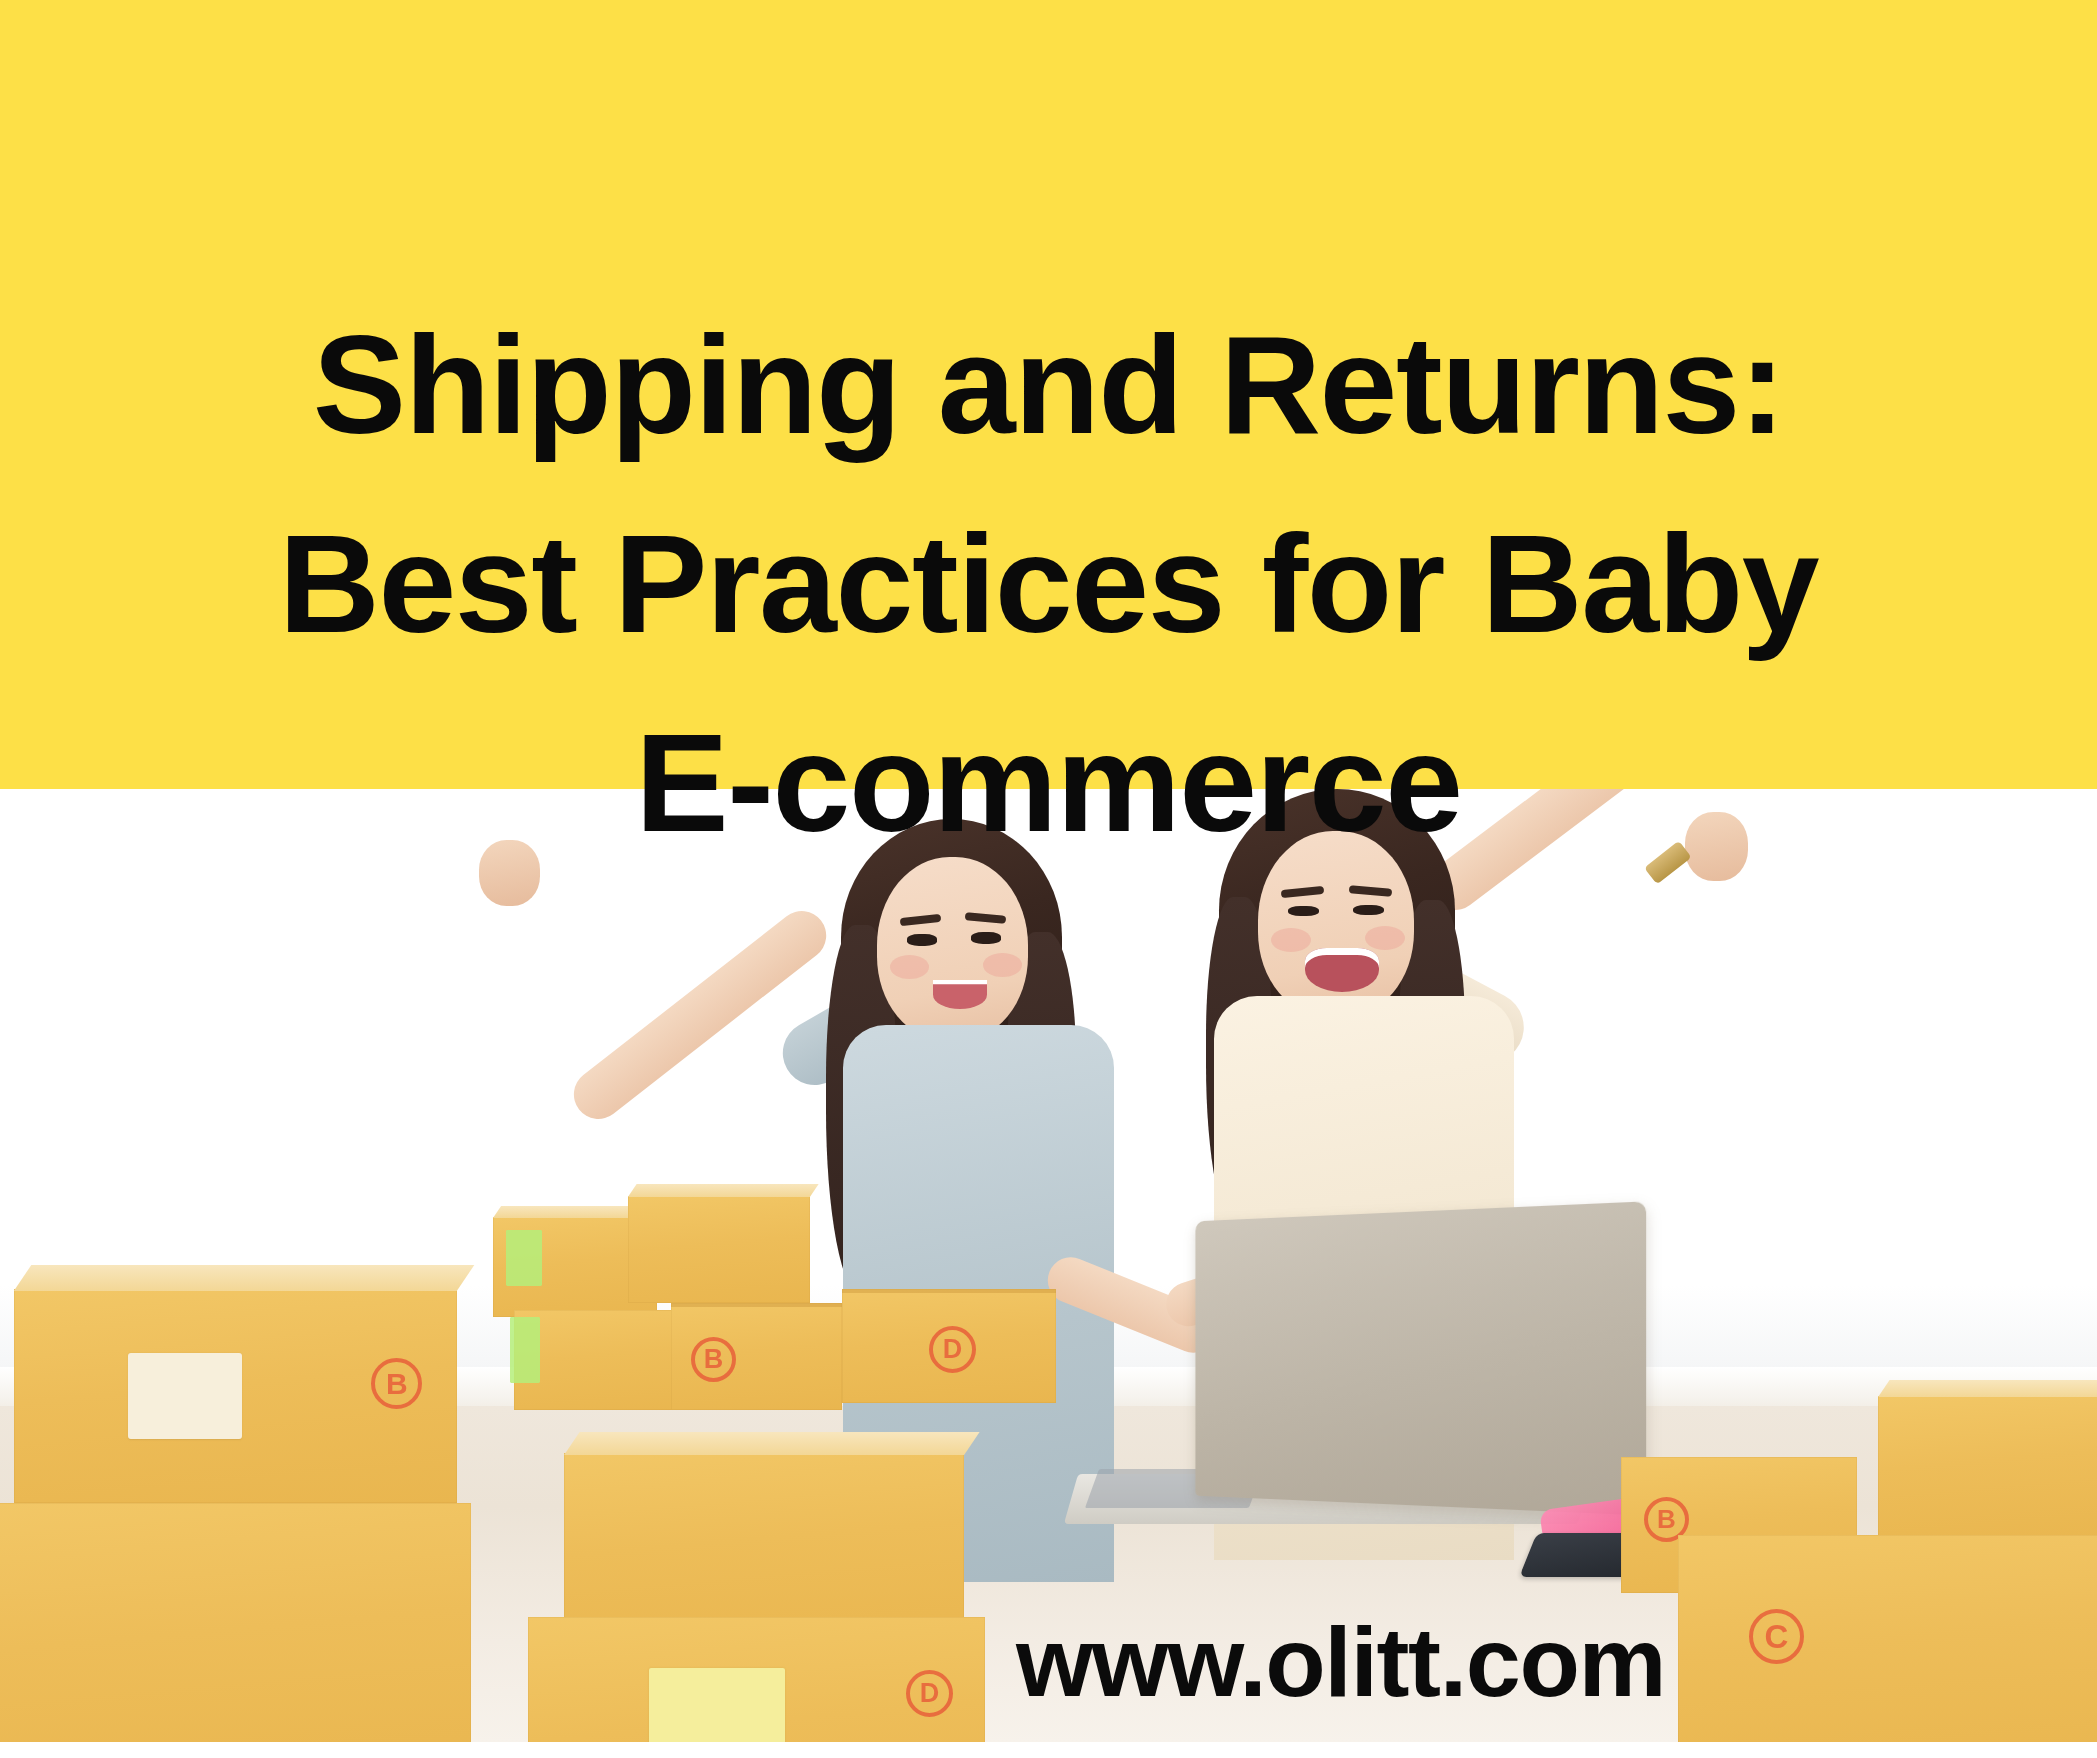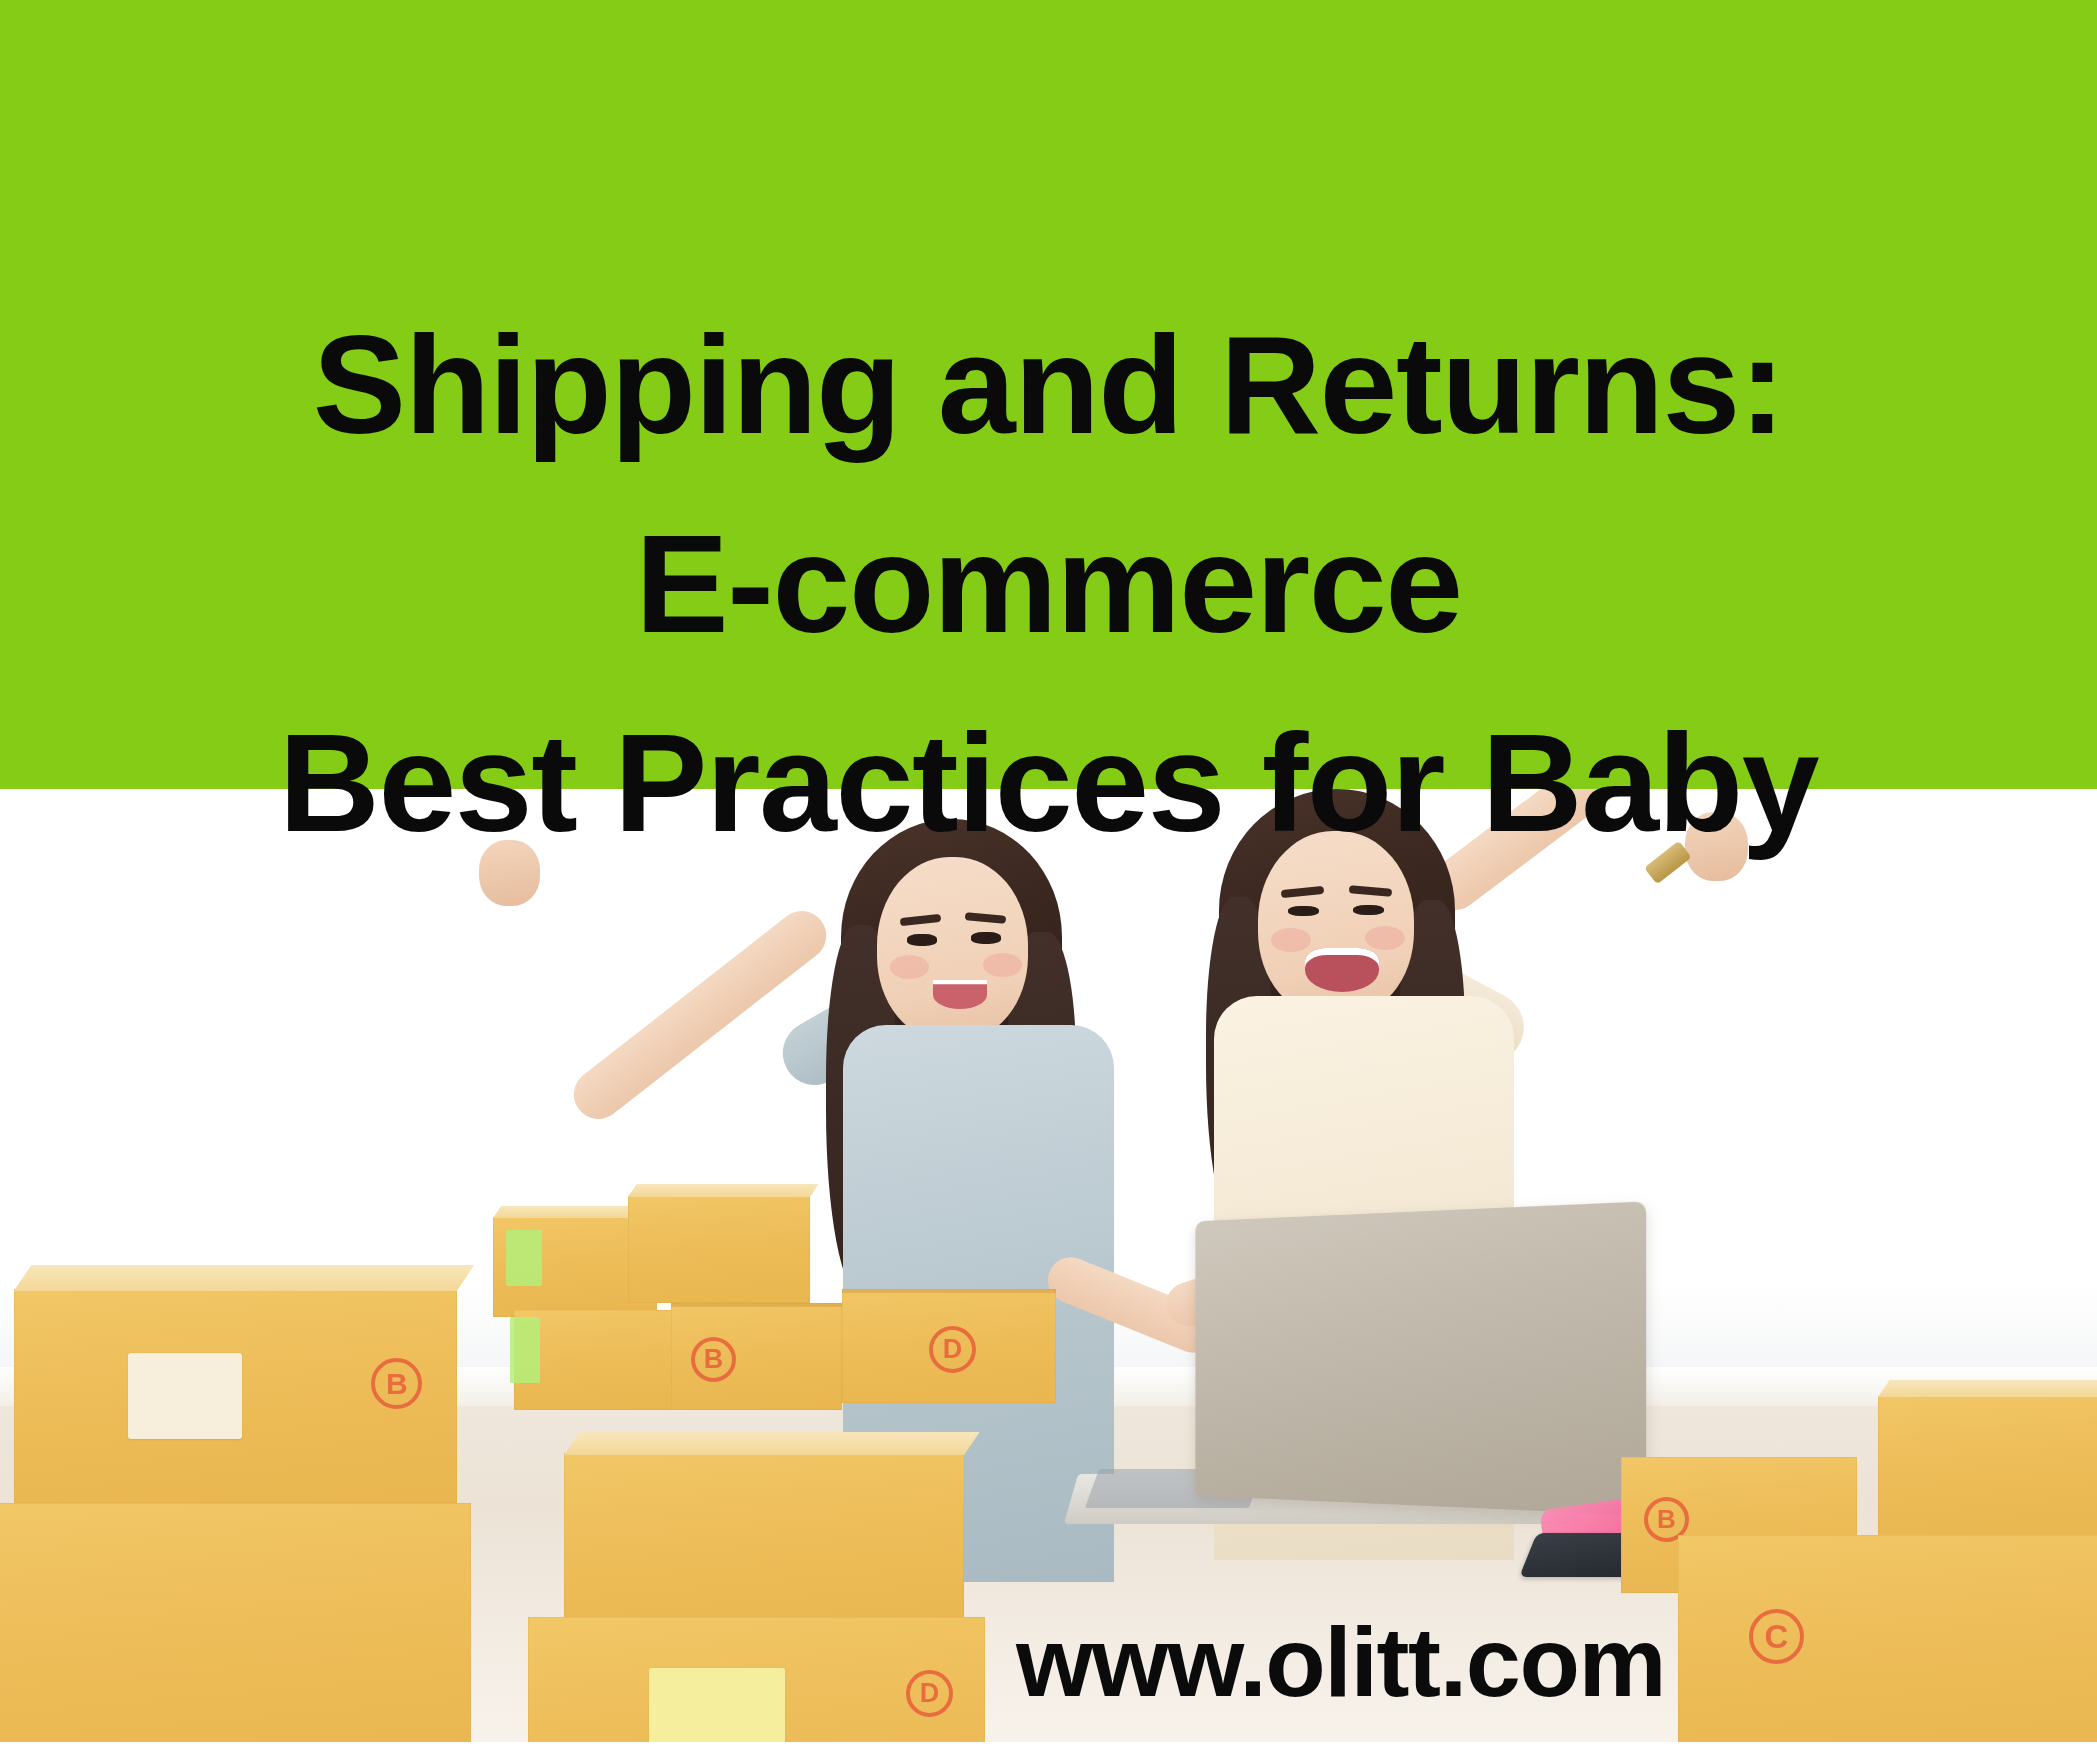--- a/index.html
+++ b/index.html
@@ -1,20 +1,20 @@
 <!DOCTYPE html>
 <html style="font-size:11.4px"><head>
 <meta charset="utf-8">
 <style>
   html,body{margin:0;padding:0;background:#ffffff;}
   body{
     font-family:"Liberation Sans", sans-serif;
     width:2097px;height:1758px;overflow:hidden;position:relative;
   }
-  .canvas{position:absolute;inset:0;background:#84cc16;overflow:hidden;}
+  .canvas{position:absolute;inset:0;background:#fde047;overflow:hidden;}
 
   
   .headline{
     position:absolute;left:0;top:286px;width:2097px;
     text-align:center;
     color:#0a0a0a;
     font-weight:700;
     font-size:140px;
     line-height:1.42;
     letter-spacing:-1.4px;
@@ -154,22 +154,22 @@
     position:absolute;left:0;top:1742px;width:100%;height:16.4px;background:#ffffff;z-index:70;
   }
 </style>
 </head>
 <body>
 
 <div class="canvas">
 
   <div class="headline">
     <span class="ln">Shipping and Returns:</span>
+    <span class="ln">Best Practices for Baby</span>
     <span class="ln">E-commerce</span>
-    <span class="ln">Best Practices for Baby</span>
   </div>
 
   <div class="photo">
 
     <div class="wallshade"></div>
     <div class="desk-back"></div>
     <div class="desk"></div>
 
     <div class="person" style="left:757px;top:0;width:500px;height:785px;">
 

